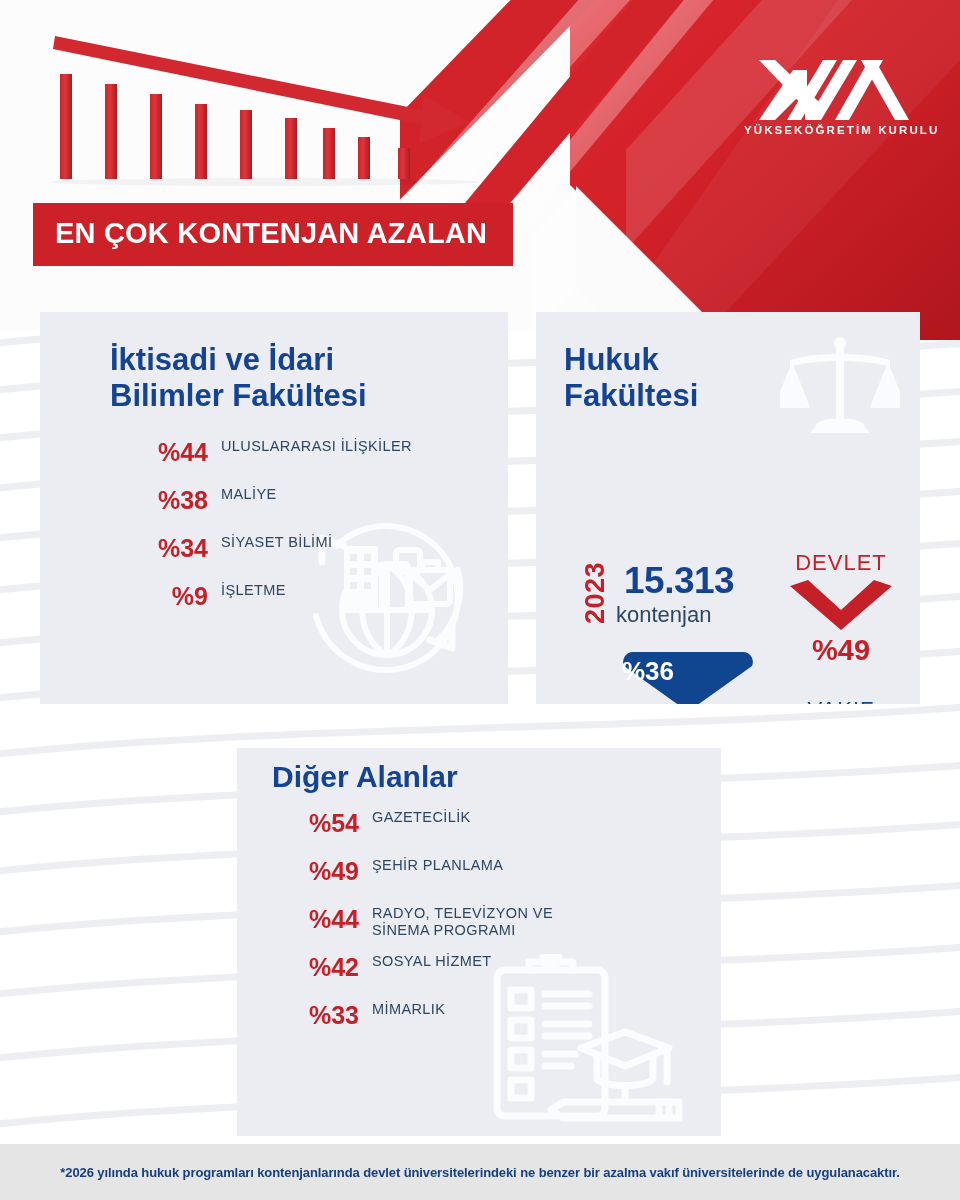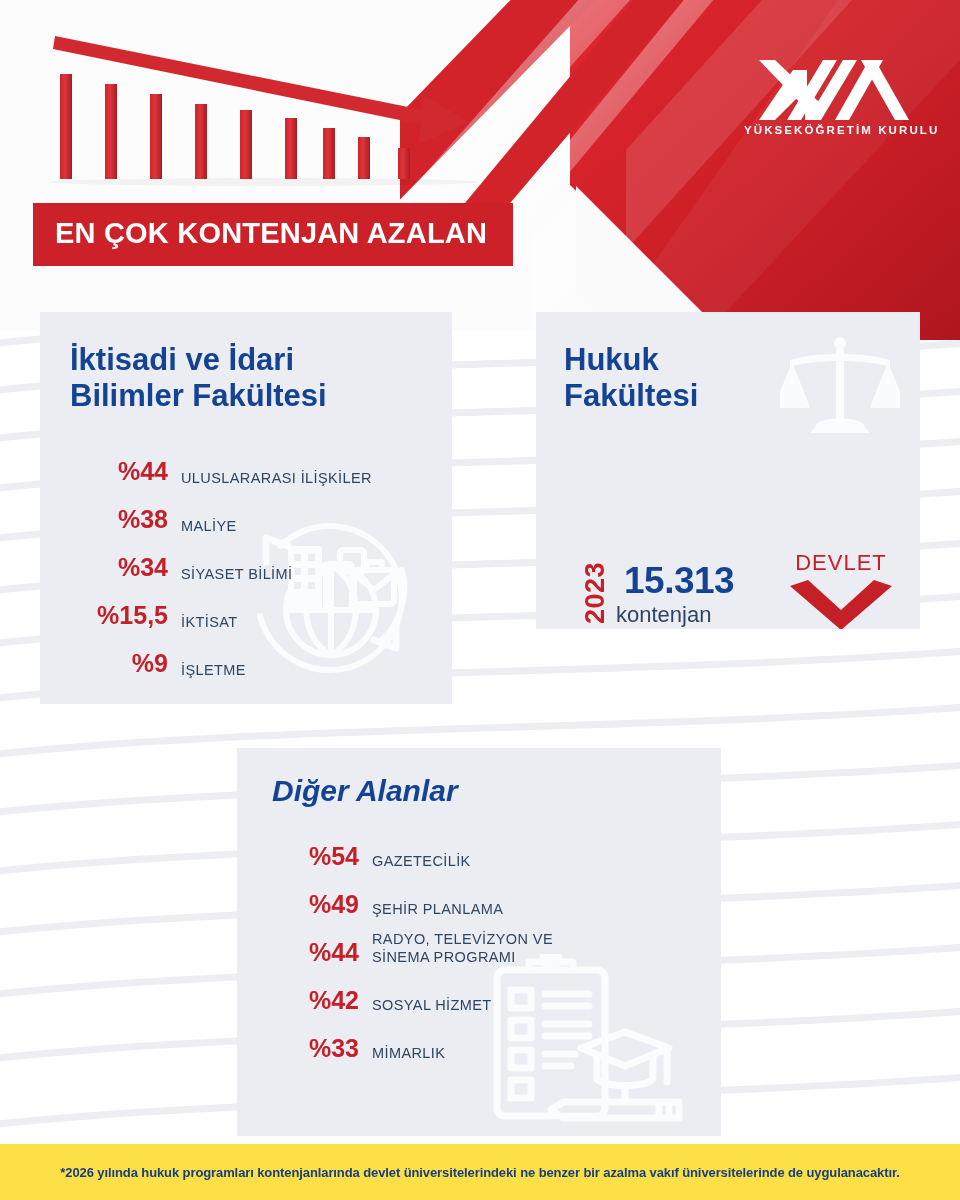--- a/index.html
+++ b/index.html
@@ -55,41 +55,41 @@
   }
   .title-banner .line{
     font-size:29px; font-weight:700; line-height:1.14;
     letter-spacing:0.2px;
   }
 
   
   .card{
     position:absolute; background:#ebedf3; z-index:5; overflow:hidden;
   }
-  #card-iibf { left:40px;  top:312px; width:412px; height:392px; }
-  #card-hukuk{ left:536px; top:312px; width:384px; height:317px; }
+  #card-iibf { left:40px;  top:312px; width:468px; height:392px;padding-left:40px; }
+  #card-hukuk{ left:536px; top:312px; width:384px; height:392px; }
   #card-diger{ left:237px; top:748px; width:484px; height:388px; }
 
   .card-title{
     color:#154394; font-weight:700; font-size:31px; line-height:1.16;
     position:relative; z-index:3;
   }
   #card-iibf .card-title { padding:30px 0 0 30px; }
   #card-hukuk .card-title{ padding:30px 0 0 28px; }
-  #card-diger .card-title{ padding:26px 0 0 35px; font-size:30px;font-style:italic; }
+  #card-diger .card-title{ padding:12px 0 0 35px; font-size:30px; }
 
   
   .wm{ position:absolute; z-index:1; opacity:1; }
   #wm-globe{ right:26px; bottom:12px; }
   #wm-scale{ right:20px; top:22px; }
   #wm-clip { right:32px;  bottom:8px; }
 
   
   .pct-list{ position:relative; z-index:3; }
-  .pct-row{ display:flex; align-items:flex-end; }
+  .pct-row{ display:flex; align-items:flex-start; }
   .pct-val{
     color:#c51f28; font-weight:700; text-align:right; white-space:nowrap;
   }
   .pct-label{
     color:#2d4663; letter-spacing:0.4px; white-space:pre-line;
   }
 
   
   #card-iibf .pct-list{ margin-top:24px; padding-left:18px; }
   #card-iibf .pct-row{ height:48px; }
@@ -138,21 +138,21 @@
   #grp-vakif { left:240px; top:265px; }
   .chev-label{ font-size:22px; letter-spacing:1px; }
   .chev-group svg{ display:block; margin:4px auto 2px auto; }
   .chev-pct{ font-size:29px; font-weight:700; }
   .is-red  .chev-label,.is-red  .chev-pct { color:#c51f28; }
   .is-navy .chev-label,.is-navy .chev-pct { color:#134890; }
 
   
   .footer{
     position:absolute; left:0; bottom:0; width:960px; height:56px;
-    background:#fde047; z-index:8;
+    background:#e5e5e5; z-index:8;
     display:flex; align-items:center; justify-content:center;
   }
   .footer-text{
     color:#163f7e; font-size:13px; font-weight:700; letter-spacing:-0.1px;
   }
 </style>
 </head>
 <body>
 
 <div class="bg-waves">
@@ -297,24 +297,20 @@
     </div>
     <div class="pct-row">
       <span class="pct-val">%38</span>
       <span class="pct-label">MALİYE</span>
     </div>
     <div class="pct-row">
       <span class="pct-val">%34</span>
       <span class="pct-label">SİYASET BİLİMİ</span>
     </div>
     <div class="pct-row">
-      <span class="pct-val">%15,5</span>
-      <span class="pct-label">İKTİSAT</span>
-    </div>
-    <div class="pct-row">
       <span class="pct-val">%9</span>
       <span class="pct-label">İŞLETME</span>
     </div>
   </div>
 </div>
 
 <div class="card" id="card-hukuk">
   <div class="wm" id="wm-scale">
     <svg width="120" height="108" viewBox="0 0 120 108" xmlns="http://www.w3.org/2000/svg">
       <g fill="#fbfcfe">

